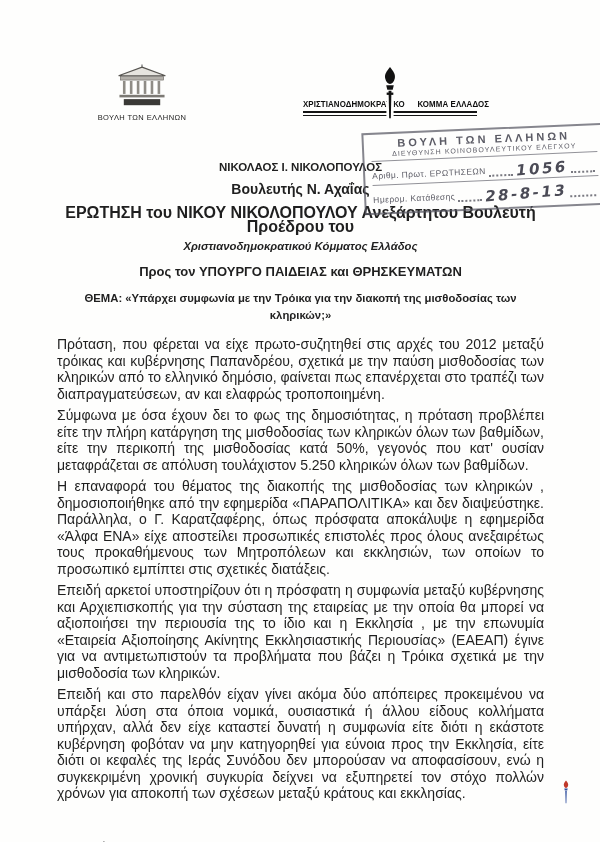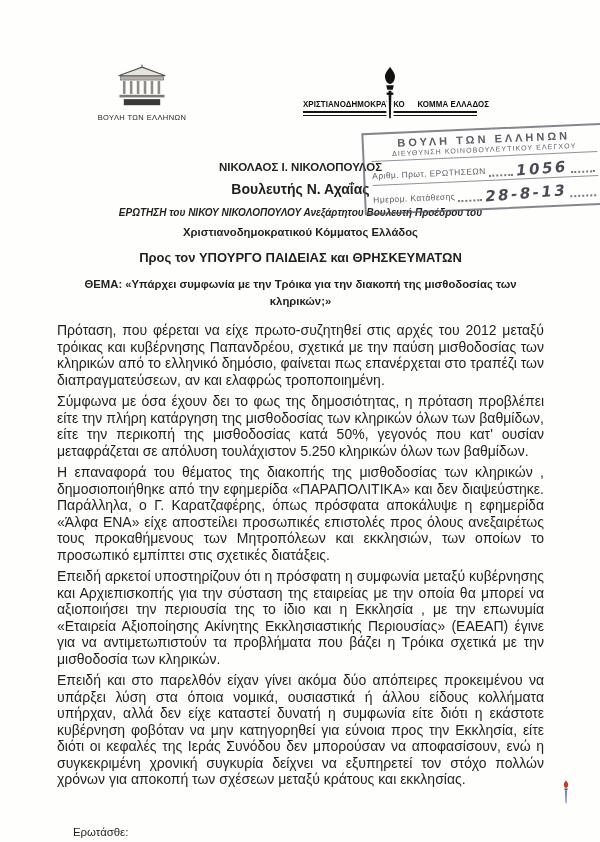--- a/index.html
+++ b/index.html
@@ -44,22 +44,22 @@
     font-style:italic;font-weight:bold;
     font-size:15px;letter-spacing:2.5px;
     color:#4b4b56;
     transform:rotate(-2deg) translateY(3px);
   }
   
   .content{position:absolute;left:57px;right:56px;top:160px;}
   .c{text-align:center;font-weight:bold;}
   .author-name{font-size:11.5px;line-height:14px;}
   .author-title{font-size:14px;line-height:14px;margin-top:8px;}
-  .q1{font-size:10px;line-height:14px;margin-top:10px;font-style:italic;}
-  .q2{font-size:11.3px;line-height:14px;margin-top:5px;}
+  .q1{font-size:16px;line-height:14px;margin-top:10px;}
+  .q2{font-size:11.3px;line-height:14px;margin-top:5px;font-style:italic;}
   .recipient{font-size:13px;line-height:14px;margin-top:12px;}
   .subject{font-size:11.3px;line-height:17px;margin:11px auto 0;max-width:465px;}
   .bodytext{margin-top:12px;}
   .bodytext p{margin:0 0 5px;font-size:14px;line-height:16.5px;text-align:justify;}
   .closing{margin-top:38px;font-size:11.4px;margin-left:16px;}
   
   .mini-torch{position:absolute;left:560px;top:780px;z-index:2;}
 </style>
 </head>
 <body>

